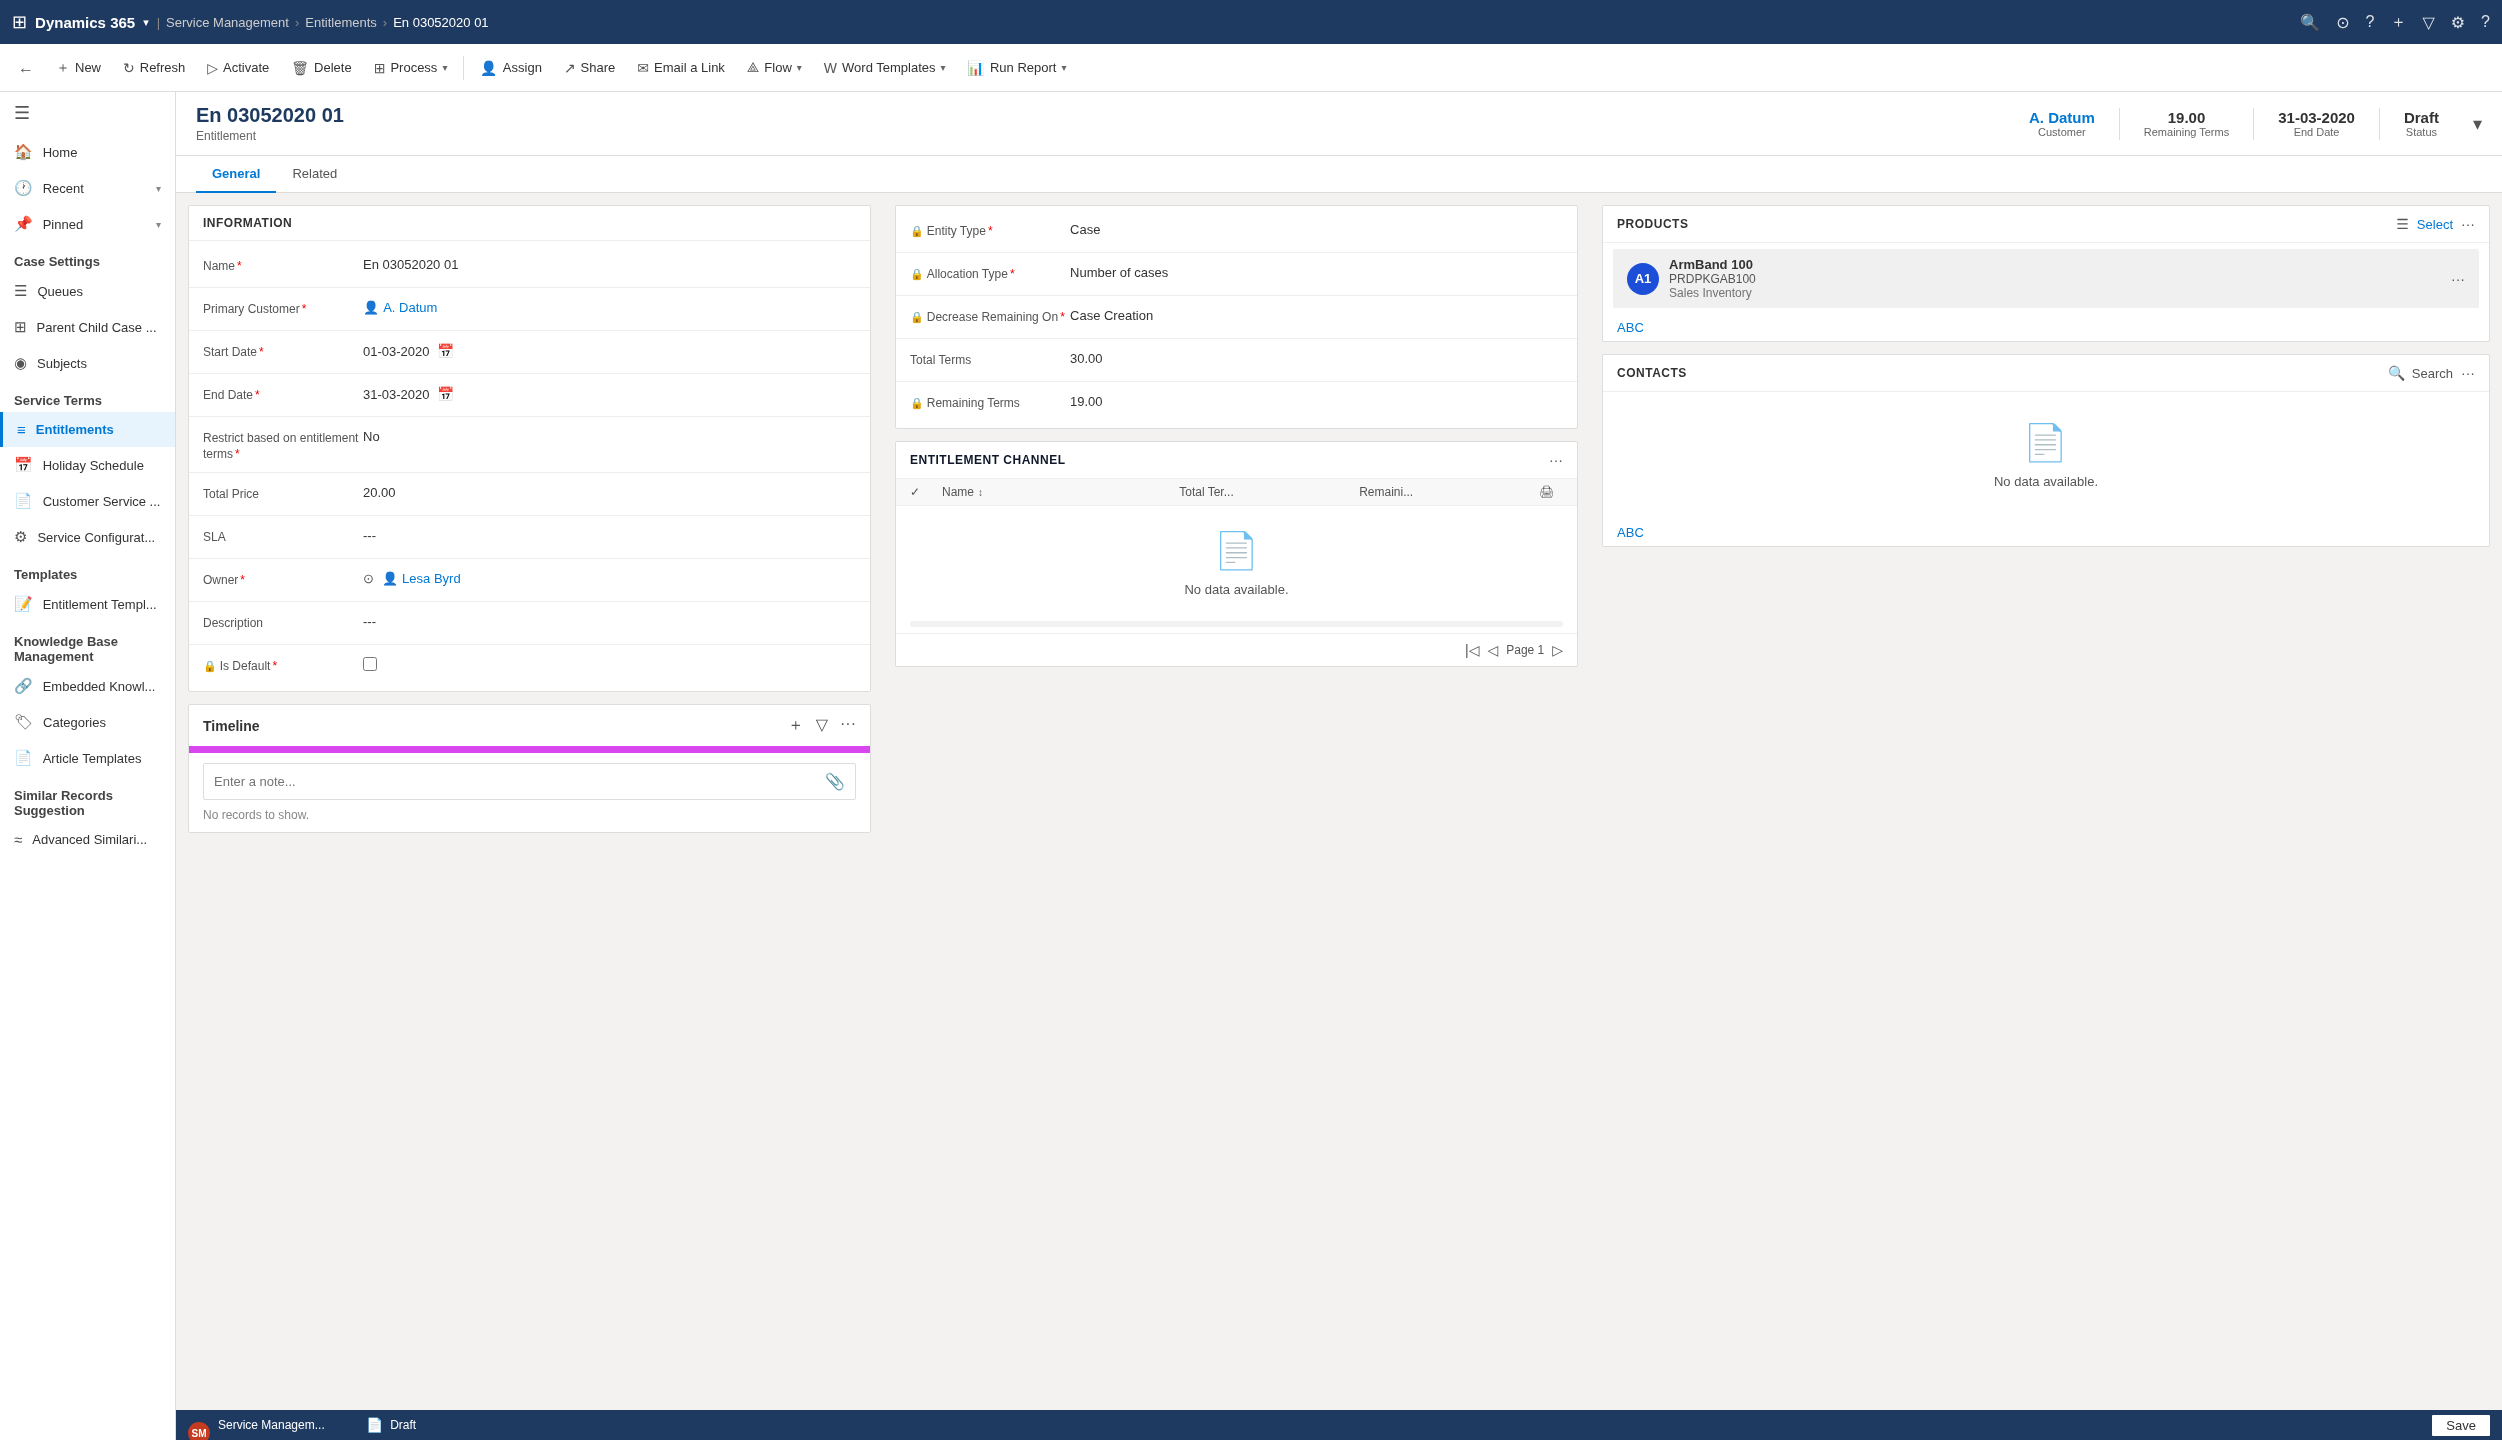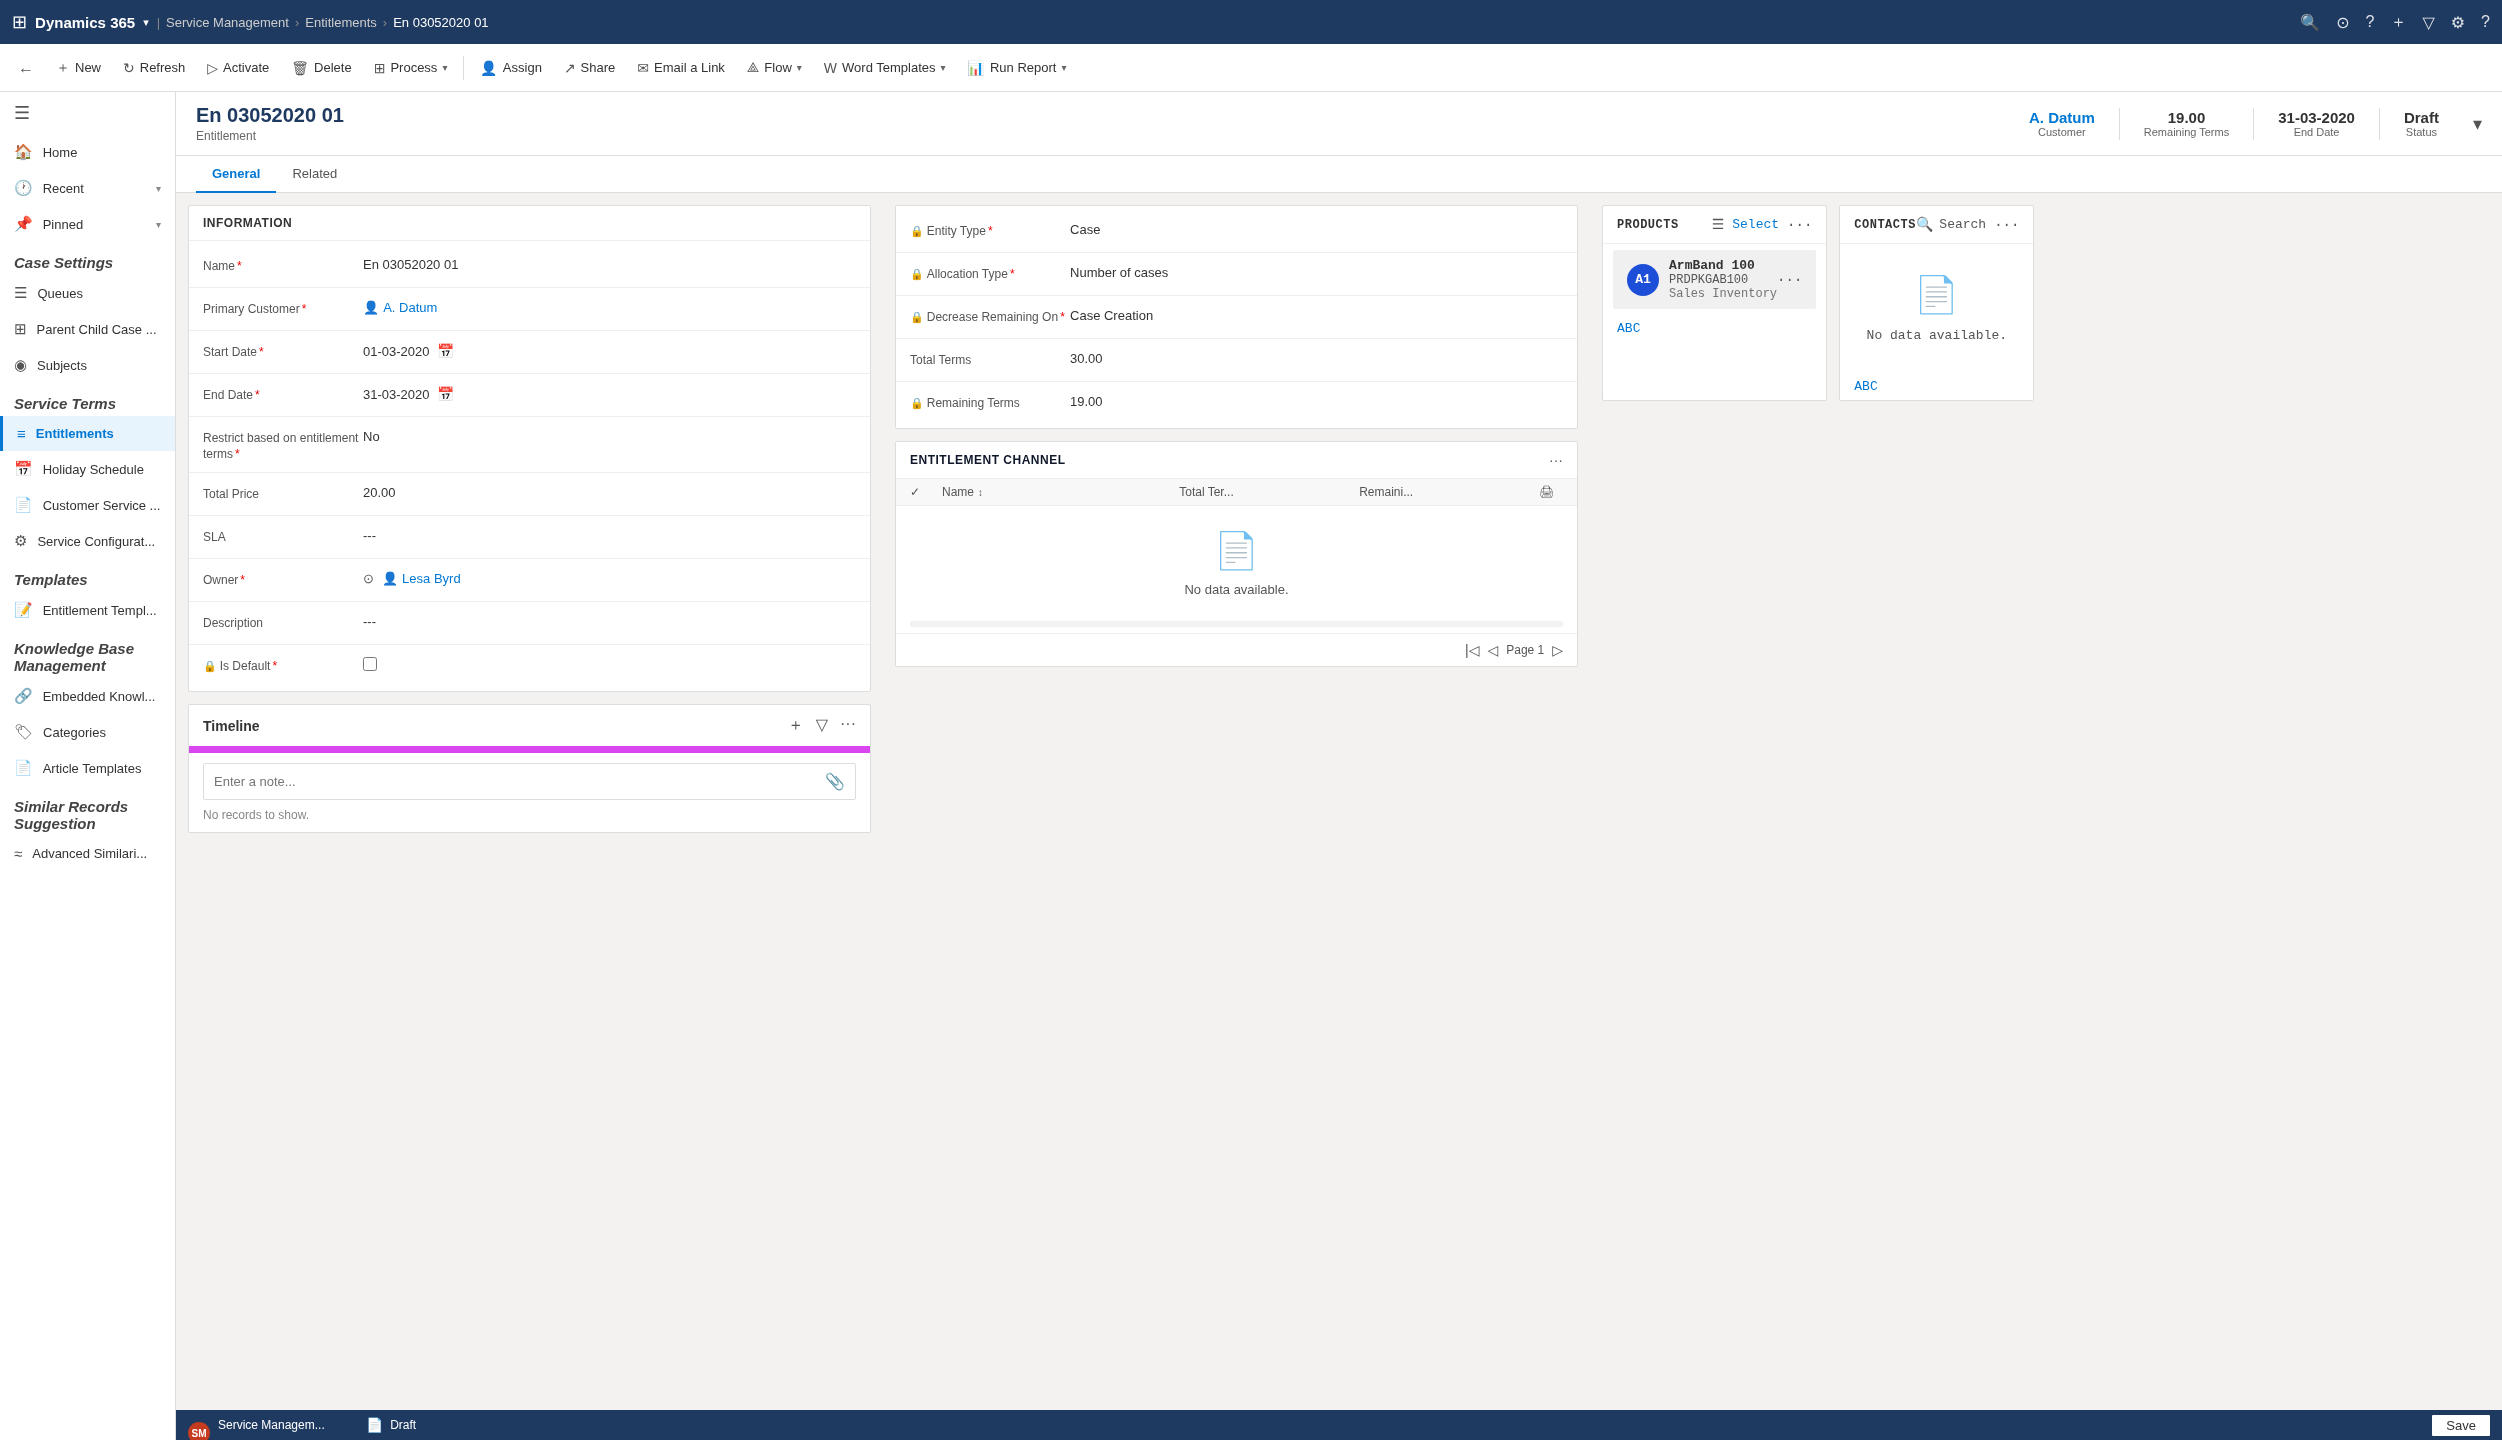--- a/index.html
+++ b/index.html
@@ -27,21 +27,21 @@
 
     
     .main-layout { display: flex; flex: 1; overflow: hidden; }
 
     
     .sidebar { width: 176px; background: white; border-right: 1px solid #ddd; overflow-y: auto; flex-shrink: 0; }
     .sidebar-toggle { padding: 10px 14px; font-size: 18px; cursor: pointer; color: #555; }
     .sidebar-section-item { display: flex; align-items: center; gap: 10px; padding: 9px 14px; cursor: pointer; font-size: 13px; color: #333; }
     .sidebar-section-item .s-icon { font-size: 15px; color: #555; }
     .sidebar-section-item .s-arrow { margin-left: auto; font-size: 10px; color: #888; }
-    .sidebar-section-label { padding: 12px 14px 4px; font-size: 15px; font-weight: 700; color: #444; text-transform: none; letter-spacing: 0; font-style: italic; }
+    .sidebar-section-label { padding: 12px 14px 4px; font-size: 13px; font-weight: 700; color: #444; text-transform: none; letter-spacing: 0; }
     .sidebar-item-active { background: #e8f4fd; border-left: 3px solid #0078d4; color: #0078d4; font-weight: 600; }
     .sidebar-item-active .s-icon { color: #0078d4; }
 
     
     .content-area { flex: 1; overflow: hidden; display: flex; flex-direction: column; background: #f3f2f1; }
 
     
     .record-header { background: white; padding: 12px 20px; border-bottom: 1px solid #ddd; display: flex; align-items: center; justify-content: space-between; flex-shrink: 0; }
     .record-title-block { }
     .record-title { font-size: 20px; font-weight: 600; color: #1f3a60; }
@@ -84,21 +84,21 @@
     .timeline-title { font-weight: 600; font-size: 14px; flex: 1; }
     .timeline-header-btns { display: flex; gap: 12px; color: #555; font-size: 16px; }
     .timeline-header-btns span { cursor: pointer; }
     .timeline-body { padding: 10px 14px; }
     .timeline-input-row { display: flex; align-items: center; border: 1px solid #ddd; border-radius: 2px; padding: 8px 10px; background: white; }
     .timeline-input { border: none; outline: none; flex: 1; font-size: 13px; color: #888; font-family: 'Segoe UI', sans-serif; }
     .attach-icon { color: #555; font-size: 16px; cursor: pointer; }
     .timeline-empty { font-size: 12px; color: #888; margin-top: 8px; }
 
     
-    .right-col { display: flex; flex-direction: row; gap: 12px; font-family: Liberation Mono, monospace; }
+    .right-col { display: flex; flex-direction: column; gap: 12px; }
 
     
     .products-header { display: flex; align-items: center; padding: 10px 14px; border-bottom: 1px solid #eee; }
     .products-title { font-weight: 600; font-size: 12px; color: #333; letter-spacing: 0.5px; text-transform: uppercase; flex: 1; }
     .products-actions { display: flex; align-items: center; gap: 8px; }
     .select-link { color: #0078d4; font-size: 13px; cursor: pointer; font-weight: 400; text-transform: none; letter-spacing: 0; }
     .more-btn { color: #555; cursor: pointer; font-size: 14px; }
     .product-item { display: flex; align-items: center; padding: 8px 14px; background: #f0f0f0; margin: 6px 10px; border-radius: 2px; }
     .product-avatar { width: 32px; height: 32px; background: #1d4ed8; color: white; border-radius: 50%; display: flex; align-items: center; justify-content: center; font-weight: 600; font-size: 13px; margin-right: 10px; flex-shrink: 0; }
     .product-info { flex: 1; }

